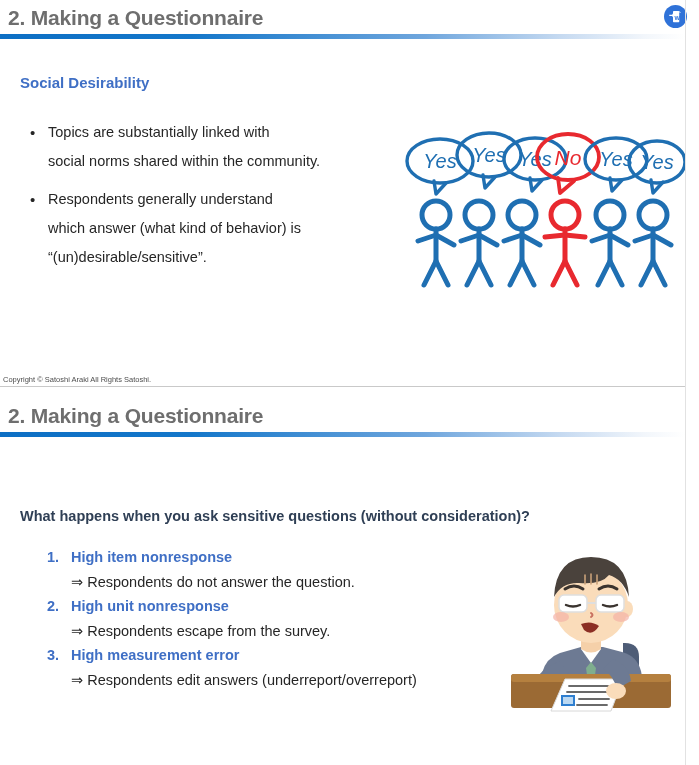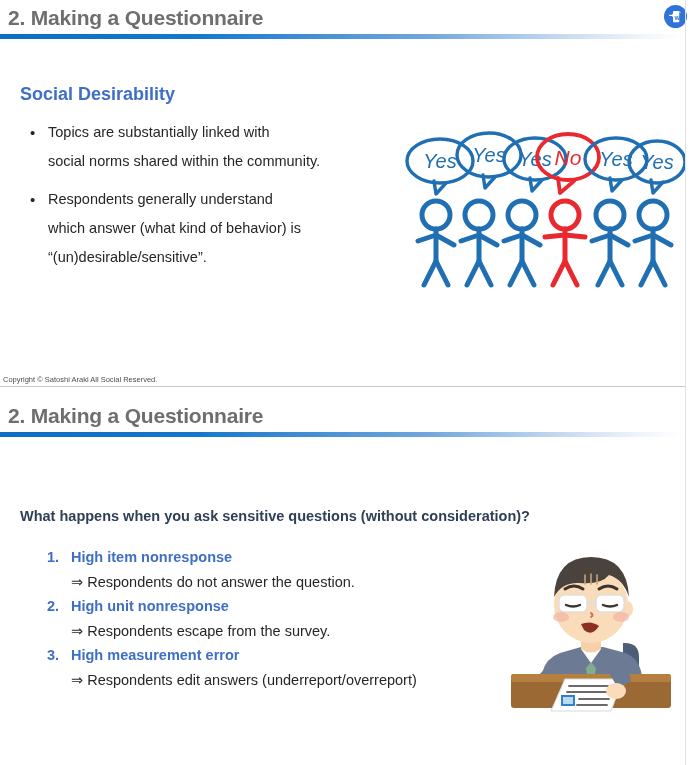--- a/index.html
+++ b/index.html
@@ -82,22 +82,22 @@
     display: flex;
     align-items: center;
     justify-content: center;
   }
   .word-badge svg { display: block; }
 
   
   .sd-heading {
     position: absolute;
     left: 20px;
-    top: 84px;
-    font-size: 18px;
+    top: 74px;
+    font-size: 15px;
     font-weight: bold;
     color: #3f6fc5;
   }
 
   .bullets {
     position: absolute;
     left: 22px;
     top: 118px;
     width: 372px;
     margin: 0;
@@ -324,21 +324,21 @@
               <circle cx="249" cy="98" r="14"></circle>
               <path d="M249 112 v32"></path>
               <path d="M231 124 l18 -6 18 10"></path>
               <path d="M249 144 l-12 24 M249 144 l12 24"></path>
             </g>
           </g>
         </g>
       </svg>
     </div>
 
-    <div class="footer-copy">Copyright © Satoshi Araki All Social Reserved.</div>
+    <div class="footer-copy">Copyright © Satoshi Araki All Rights Satoshi.</div>
     <div class="footer-page">57</div>
     <div class="footer-rule"></div>
   </section>
 
   <section class="slide" id="slide-2">
   </section>
 
   <div class="slide-title" style="top:404px;">2. Making a Questionnaire</div>
   <div class="title-rule" style="top:432px;"></div>
 

